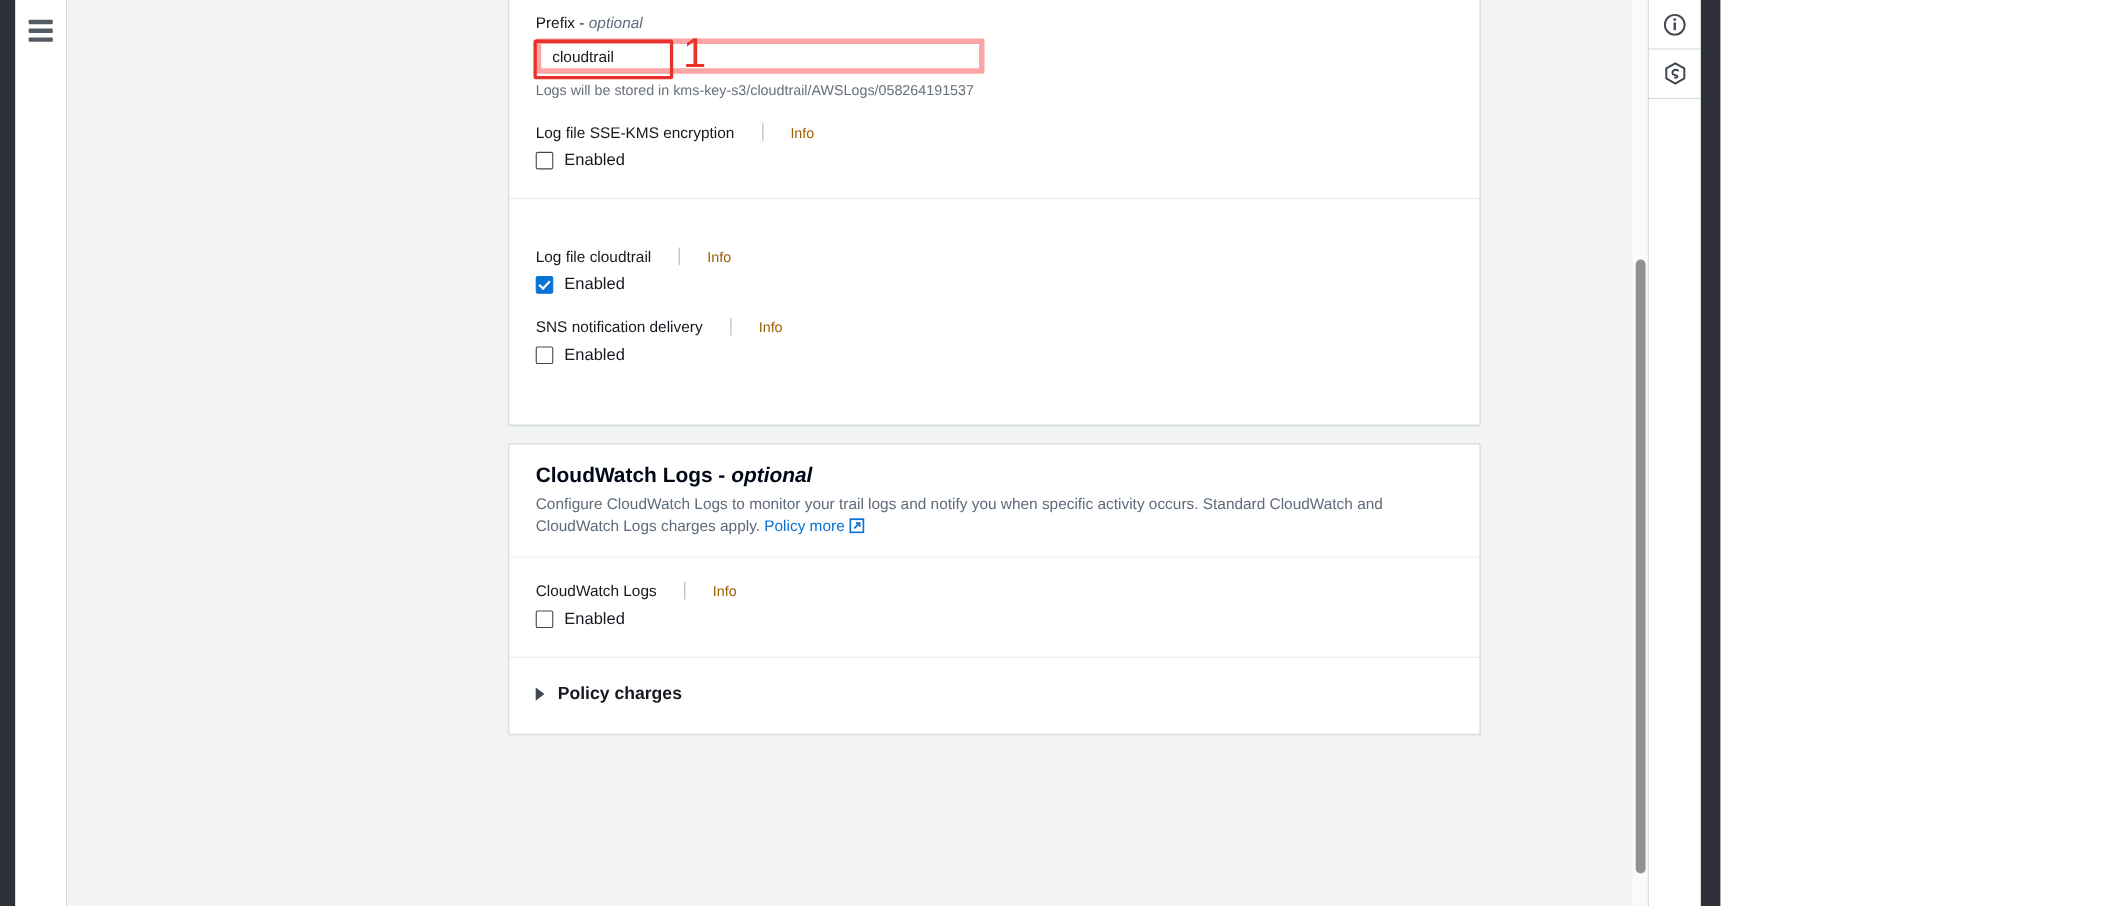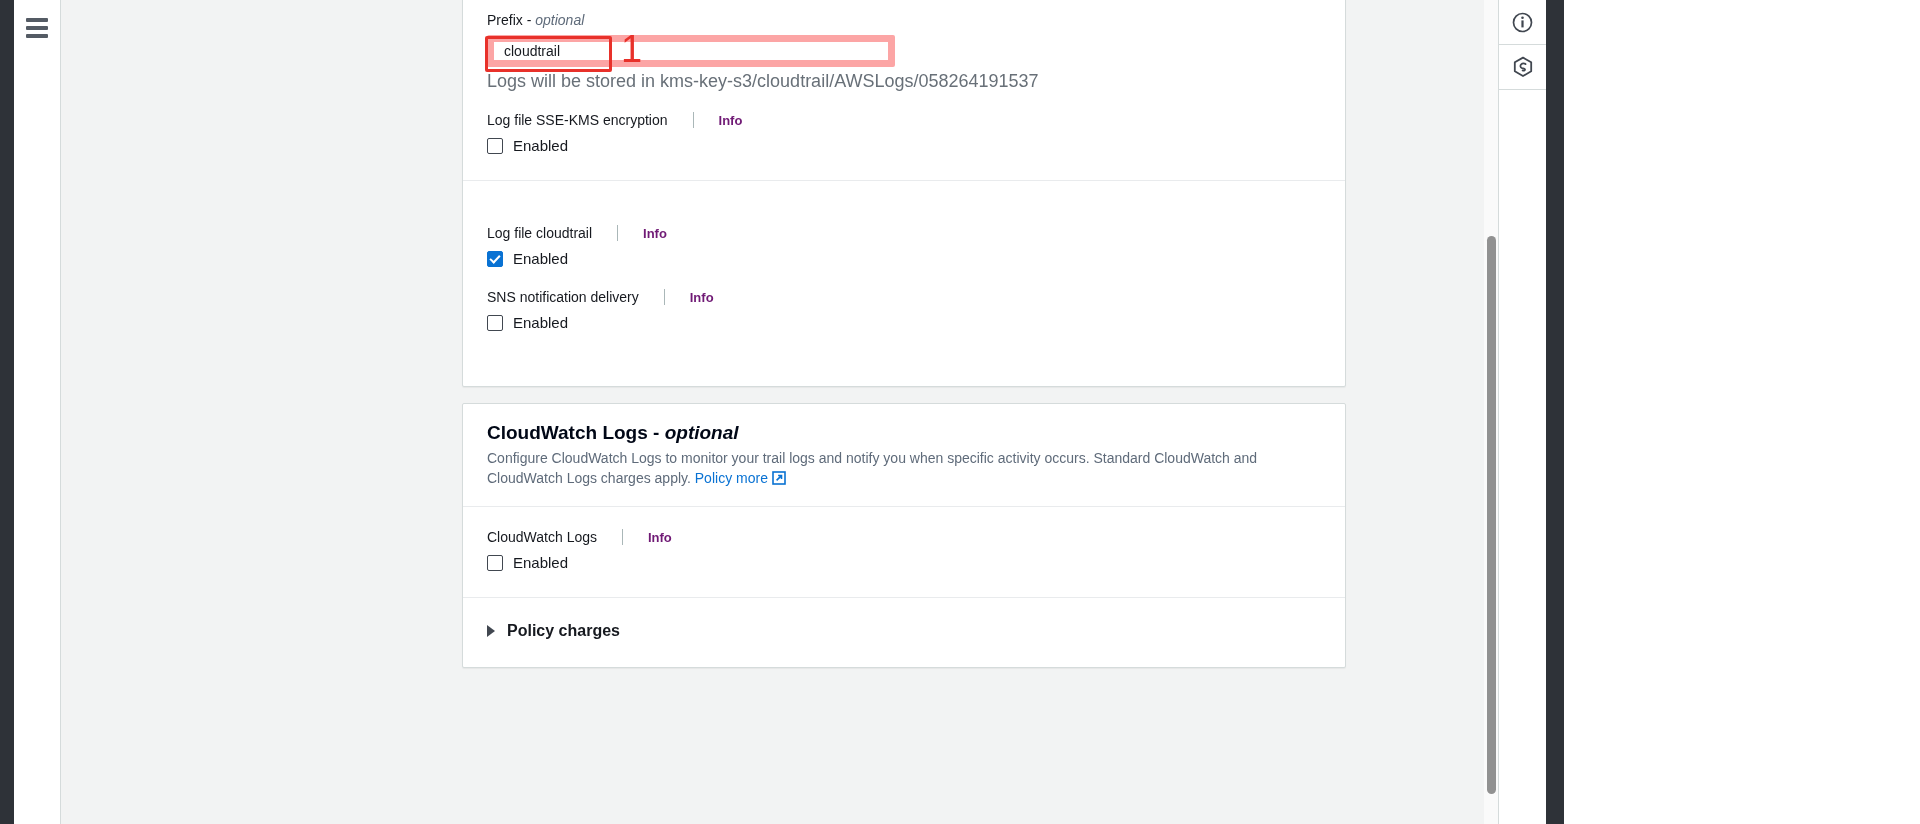--- a/index.html
+++ b/index.html
@@ -104,32 +104,32 @@
   }
   .field-label .opt {
     font-style: italic;
     color: #5f6b7a;
   }
 
   .text-input {
     margin-top: 6px;
     width: 408px;
     height: 32px;
-    border: 7px solid #fca5a5;
+    border: 5px solid #fca5a5;
     border-radius: 2px;
     background: #ffffff;
     font-size: 14px;
     color: #16191f;
     padding: 0 10px;
     font-family: "Liberation Sans", sans-serif;
     outline: none;
   }
 
   .helper-text {
-    font-size: 18px;
+    font-size: 13px;
     color: #687078;
     margin-top: 6px;
     line-height: 17px;
   }
 
   .prop-label-row {
     display: flex;
     align-items: center;
     gap: 13px;
     font-size: 14px;
@@ -137,23 +137,23 @@
     text-align: right;
   }
   .prop-label-row .sep {
     display: inline-block;
     width: 1px;
     height: 16px;
     background: #aab7b8;
     margin: 0 12px;
   }
   .info-link {
-    color: #701a75;
+    color: #a16207;
     font-size: 13px;
-    font-weight: bold;
+    font-weight: normal;
     text-decoration: none;
     cursor: pointer;
   }
 
   .checkbox-row {
     display: flex;
     align-items: center;
     margin-top: 9px;
     cursor: pointer;
   }

